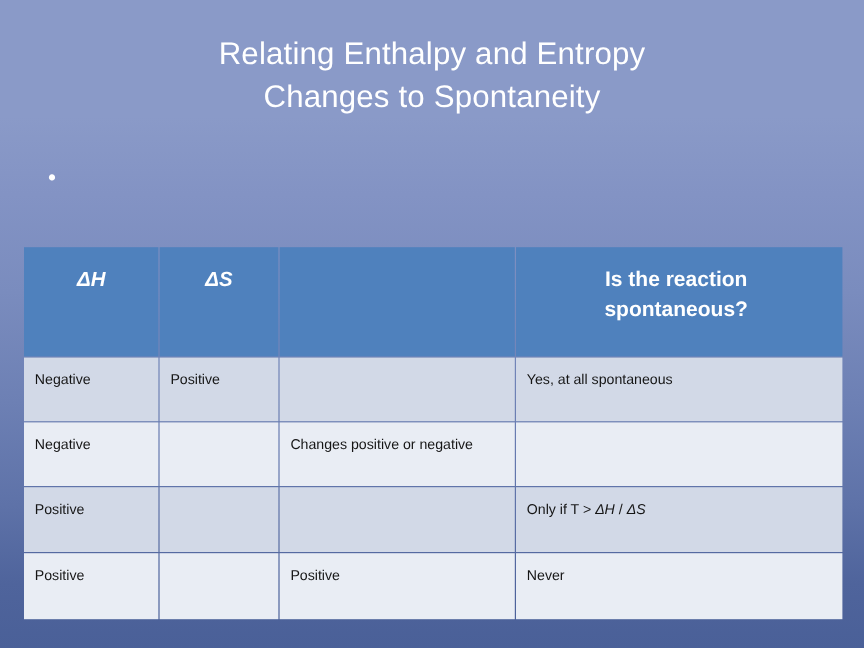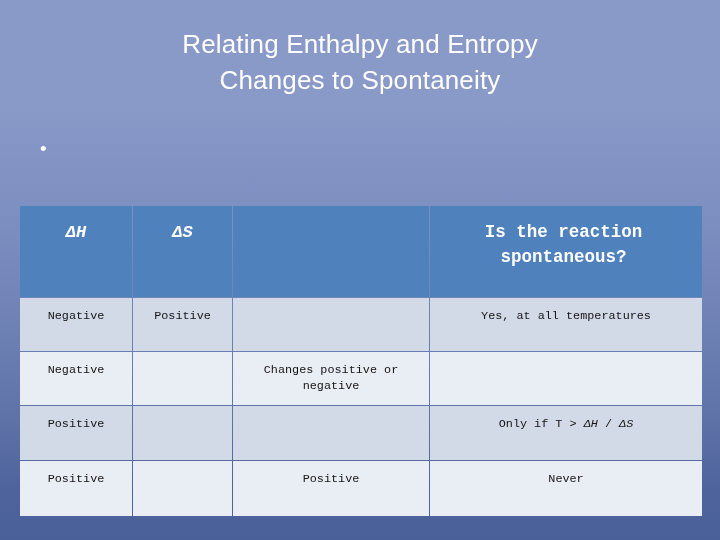--- a/index.html
+++ b/index.html
@@ -71,21 +71,20 @@
     top: 205px;
     width: 682px;
     height: 306px;
   }
   table.sp-table {
     width: 682px;
     height: 306px;
     border-collapse: separate;
     border-spacing: 1.5px;
     table-layout: fixed;
-    font-family: Liberation Mono, monospace;
   }
   table.sp-table td {
     vertical-align: top;
     padding: 0;
   }
 
   
   tr.head-row td {
     background: #4f81bd;
     color: #ffffff;
@@ -104,21 +103,21 @@
     padding-left: 14px;
     padding-right: 19px;
   }
 
   
   tr.body-row td {
     font-size: 11.8px;
     color: #151515;
     line-height: 15.5px;
     padding: 11px 9px 0 9px;
-    text-align: center;
+    text-align: left;
   }
   tr.band-dark td { background: #d2d9e7; }
   tr.band-light td { background: #e9edf4; }
   .ital { font-style: italic; }
 </style>
 </head>
 <body>
 
 <div class="slide-title">Relating Enthalpy and Entropy
 Changes to Spontaneity</div>
@@ -140,21 +139,21 @@
         <td class="hd-sym">ΔH</td>
         <td class="hd-sym">ΔS</td>
         <td></td>
         <td class="hd-question">Is the reaction spontaneous?</td>
       </tr>
 
       <tr class="body-row band-dark" style="height:53px">
         <td>Negative</td>
         <td>Positive</td>
         <td></td>
-        <td>Yes, at all temperatures</td>
+        <td>Yes, at all spontaneous</td>
       </tr>
 
       <tr class="body-row band-light" style="height:53px">
         <td>Negative</td>
         <td></td>
         <td>Changes positive or negative</td>
         <td></td>
       </tr>
 
       <tr class="body-row band-dark" style="height:54px">

